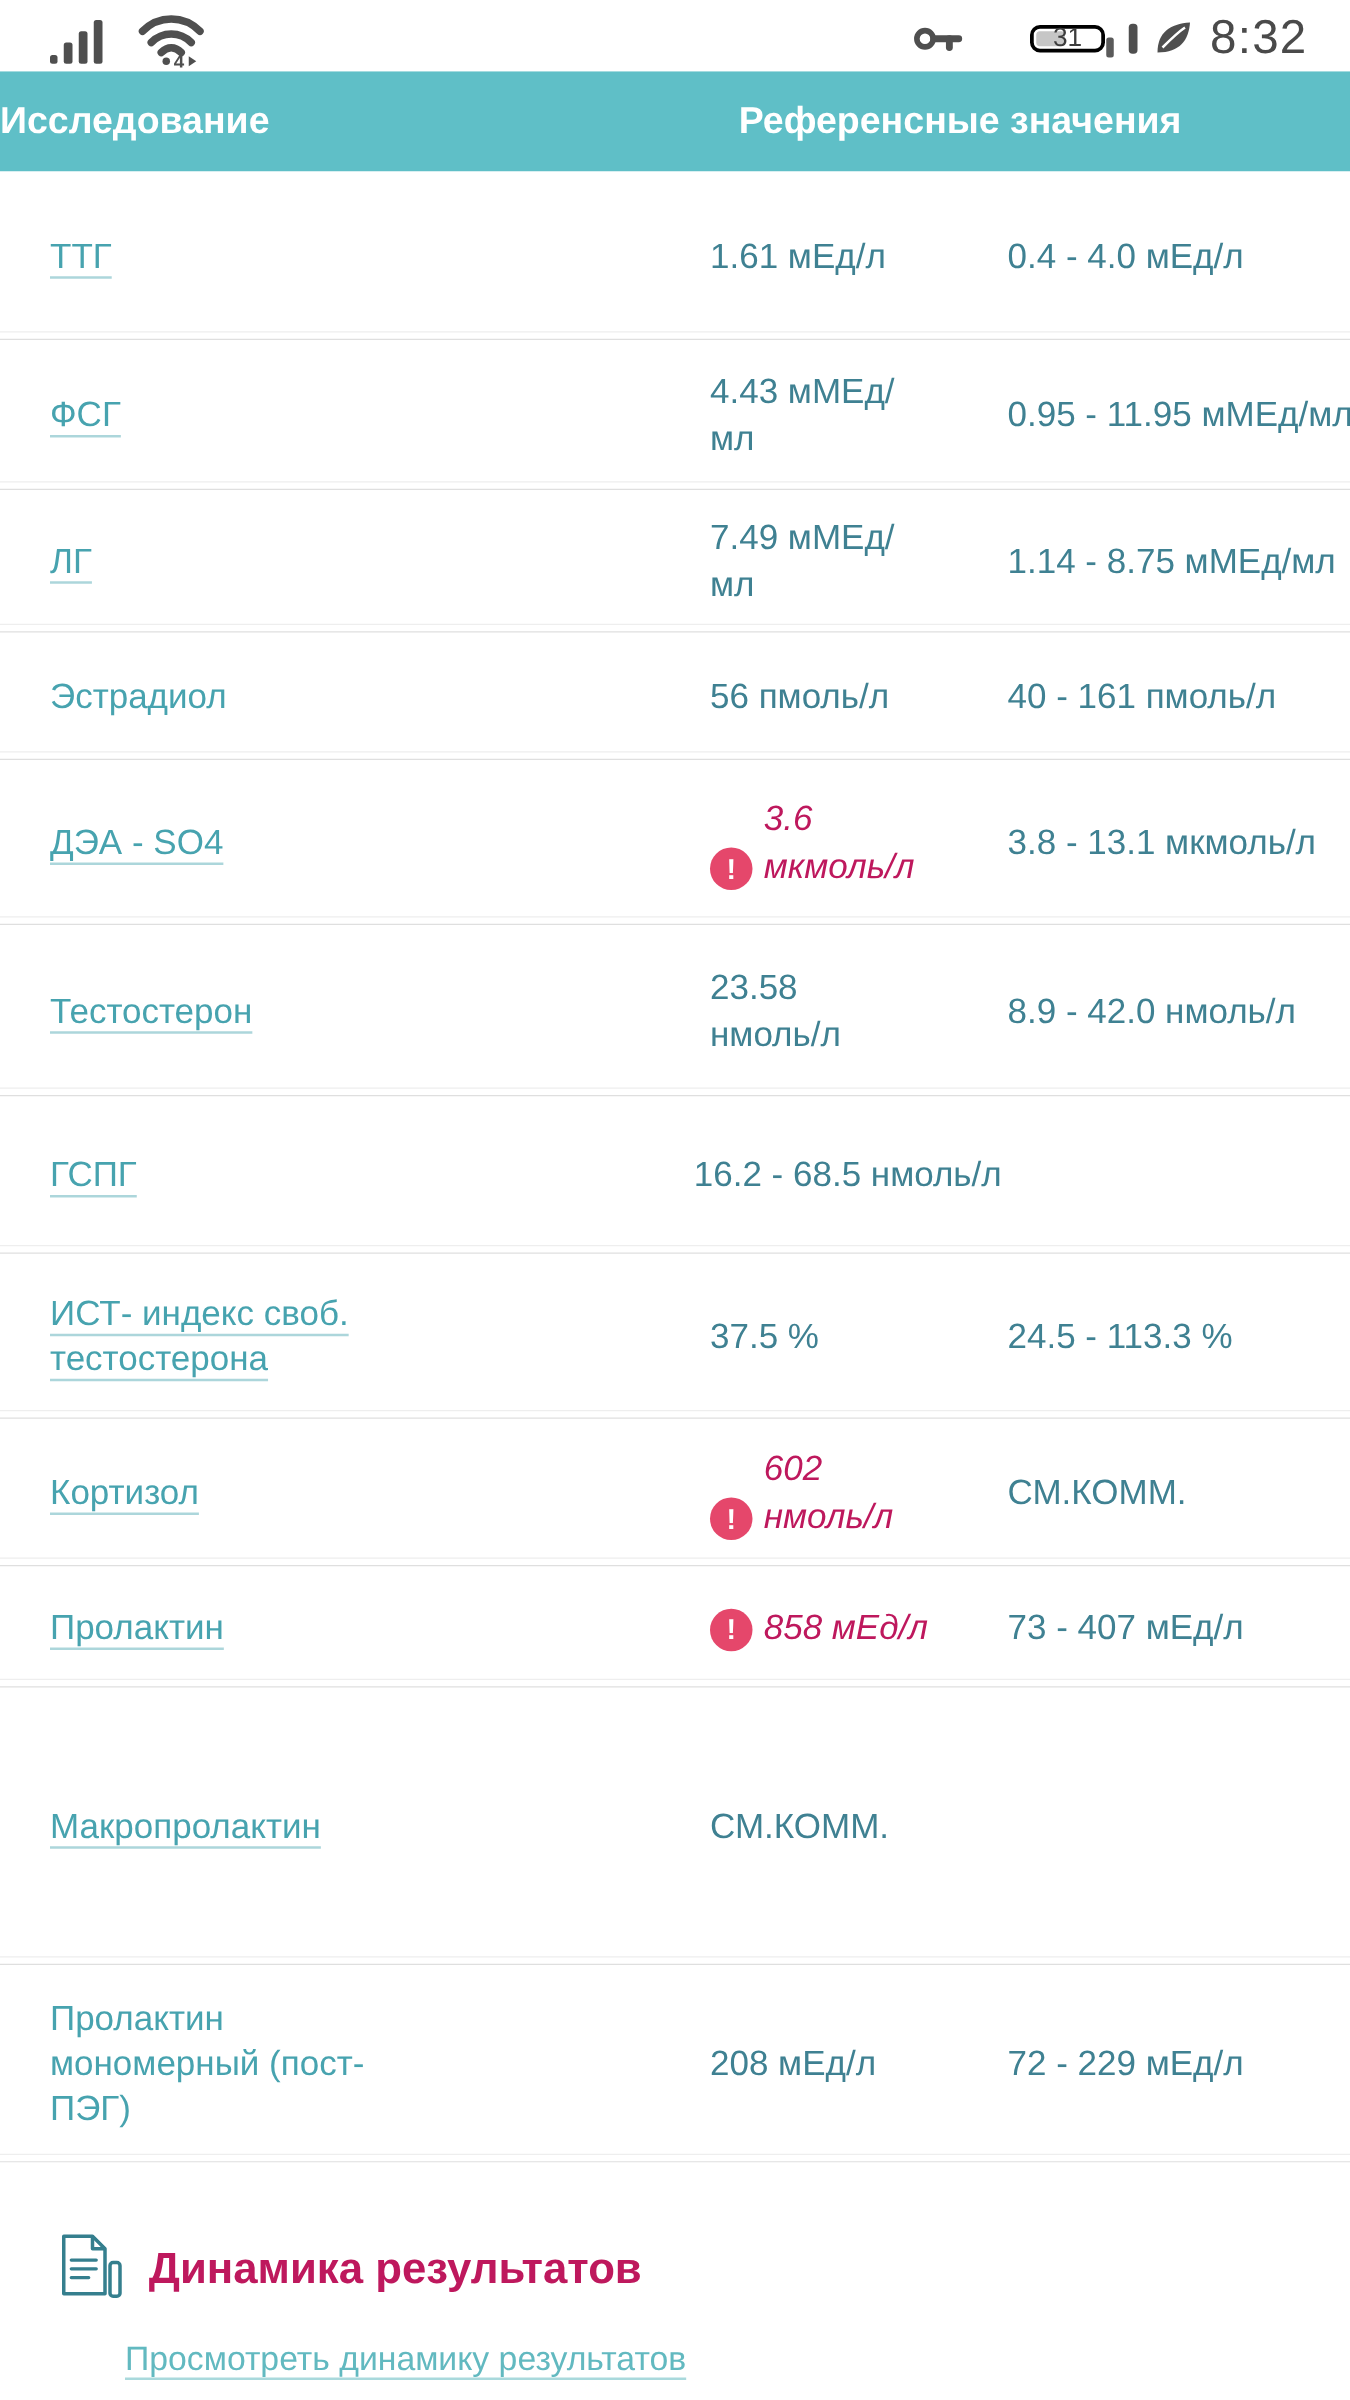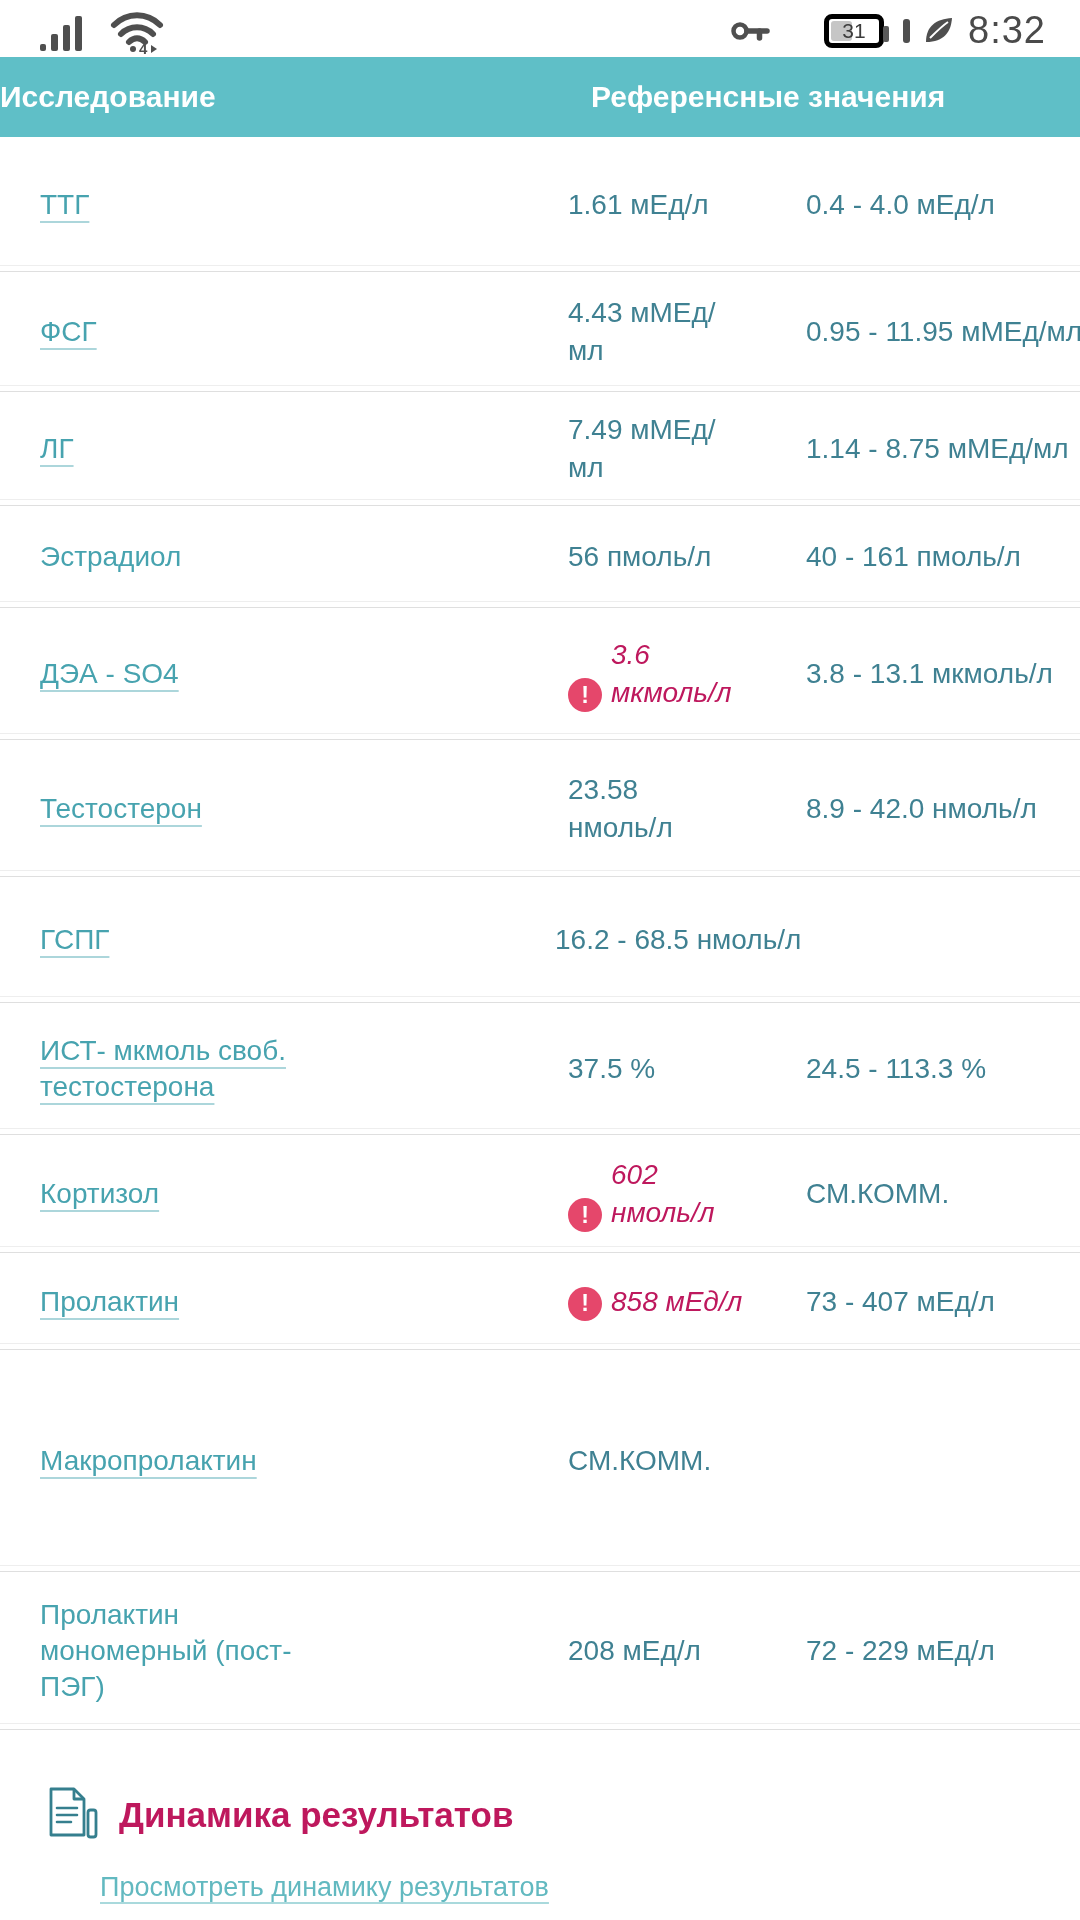--- a/index.html
+++ b/index.html
@@ -10,21 +10,21 @@
   
   .status-bar{
     height:57px;display:flex;align-items:center;justify-content:space-between;
     padding:4px 34px 0 40px;box-sizing:border-box;background:#ffffff;
   }
   .sb-left,.sb-right{display:flex;align-items:center;}
   .sb-left{gap:14px;}
   .sb-right{gap:13px;}
   .sb-icon{display:block;}
   .clock{font-size:38px;color:#4a4a4a;letter-spacing:1px;}
-  .battery{position:relative;width:60px;height:34px;border:5px solid #000000;border-radius:8px;box-sizing:border-box;margin-right:6px;margin-left:40px;}
+  .battery{position:relative;width:60px;height:22px;border:3px solid #000000;border-radius:8px;box-sizing:border-box;margin-right:6px;margin-left:40px;}
   .bat-fill{position:absolute;left:2px;top:2px;bottom:2px;width:42%;background:#c6c6c6;border-radius:3px;}
   .bat-num{position:absolute;left:0;right:0;top:50%;transform:translateY(-52%);text-align:center;font-size:21px;color:#3c3c3c;}
   .bat-nub{position:absolute;right:-10px;top:7px;width:6px;height:16px;background:#5a5a5a;border-radius:2px;}
   .status-tick{width:7px;height:24px;background:#4f4f4f;border-radius:3px;}
   
   .table-wrap{width:1080px;overflow:hidden;}
   .thead{display:flex;align-items:center;background:#5fbfc7;height:80px;width:1280px;}
   .hcell{box-sizing:border-box;color:#ffffff;font-size:30px;font-weight:bold;white-space:nowrap;}
   .h1{width:517px;}
   .h2{width:251px;padding-left:59px;border-left:2px solid rgba(255,255,255,0.55);height:100%;display:flex;align-items:center;}
@@ -193,21 +193,21 @@
 
   <div class="row">
     <div class="c1">
       <span class="study link">ГСПГ</span>
     </div>
     <div class="c3">16.2 - 68.5 нмоль/л</div>
   </div>
 
   <div class="row">
     <div class="c1">
-      <span class="study link">ИСТ- мкмоль своб.
+      <span class="study link">ИСТ- индекс своб.
 тестостерона</span>
     </div>
     <div class="c2">
 
       <span class="result-text">37.5 %</span>
     </div>
     <div class="c3">24.5 - 113.3 %</div>
   </div>
 
   <div class="row flagged">

